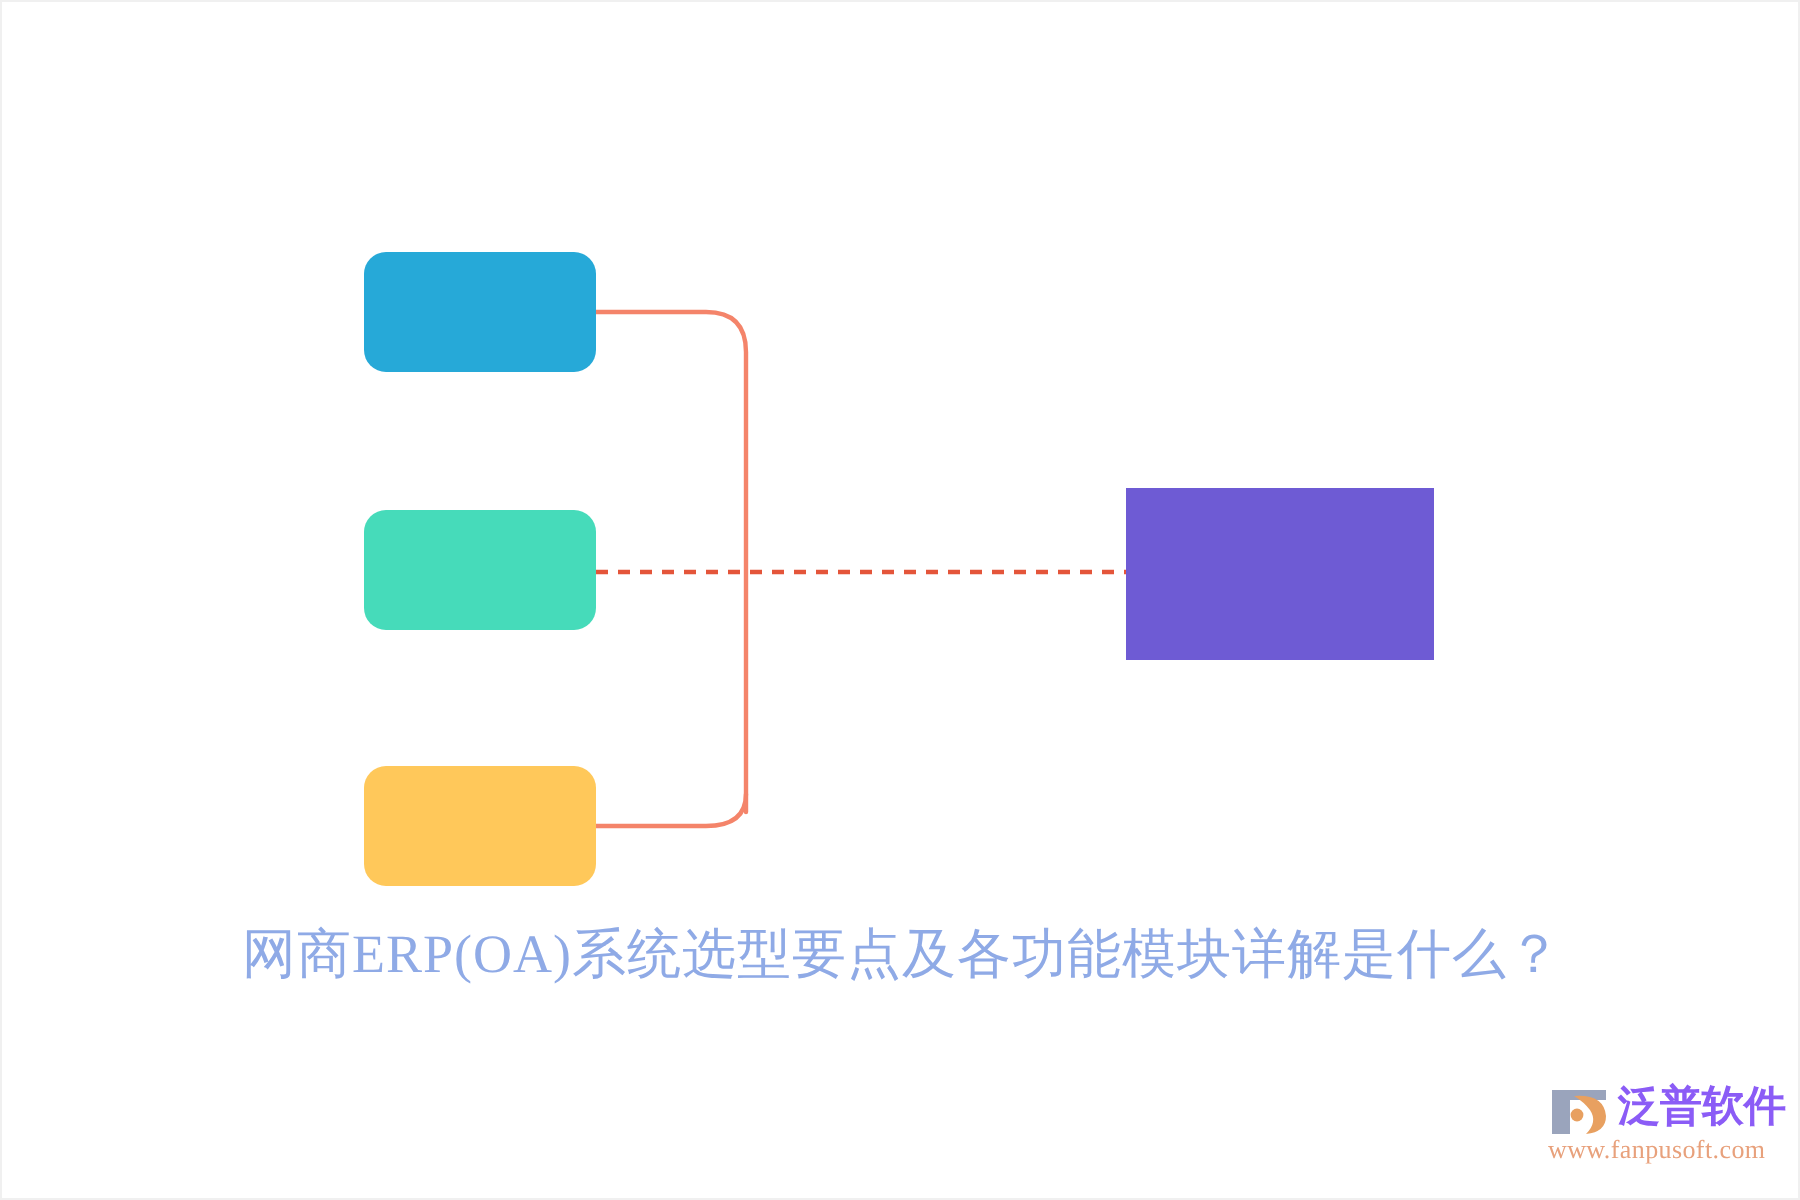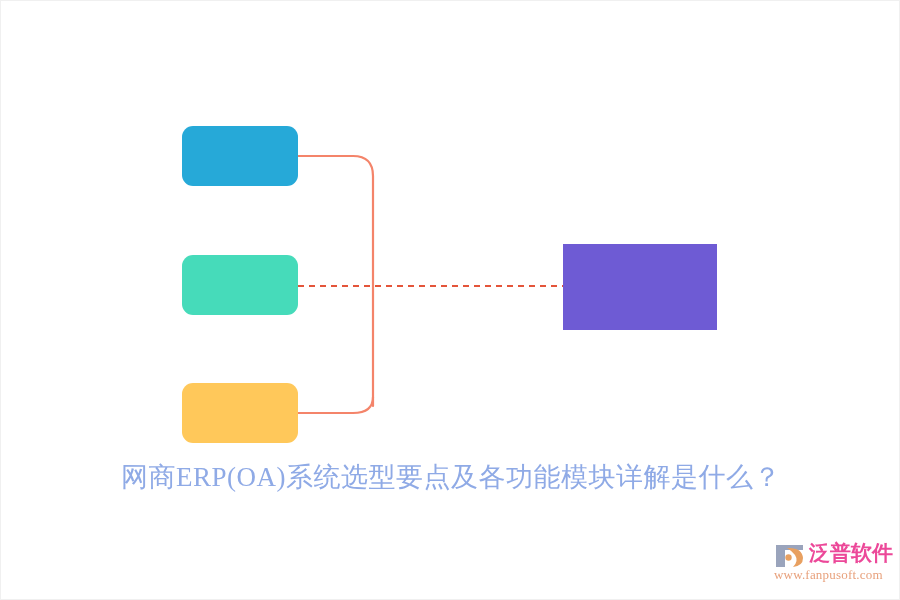--- a/index.html
+++ b/index.html
@@ -131,17 +131,17 @@
   <div id="node-purple" class="node" style="background: rgb(110, 91, 212);"></div>
 
   <div id="title" style="color: rgb(143, 170, 230);">网商ERP(OA)系统选型要点及各功能模块详解是什么？</div>
 
   <div id="logo">
     <svg id="logo-mark" viewBox="0 0 34 30">
       <path d="M3 4 L30 4 L30 9 L12 9 L12 26 L3 26 Z" fill="#9AA4BC"></path>
       <path d="M14 7 Q29 6 30 17 Q30 25 20 26 Q26 20 22 14 Q19 10 14 7 Z" fill="#E8A060"></path>
       <circle cx="15.5" cy="16.5" r="3.2" fill="#E8A060"></circle>
     </svg>
-    <div id="logo-word" style="color: #ec4899;">泛普软件</div>
+    <div id="logo-word" style="color: #8b5cf6;">泛普软件</div>
     <div id="logo-url" style="color: rgb(232, 161, 124);">www.fanpusoft.com</div>
   </div>
 
 </div>
 
 </body></html>

